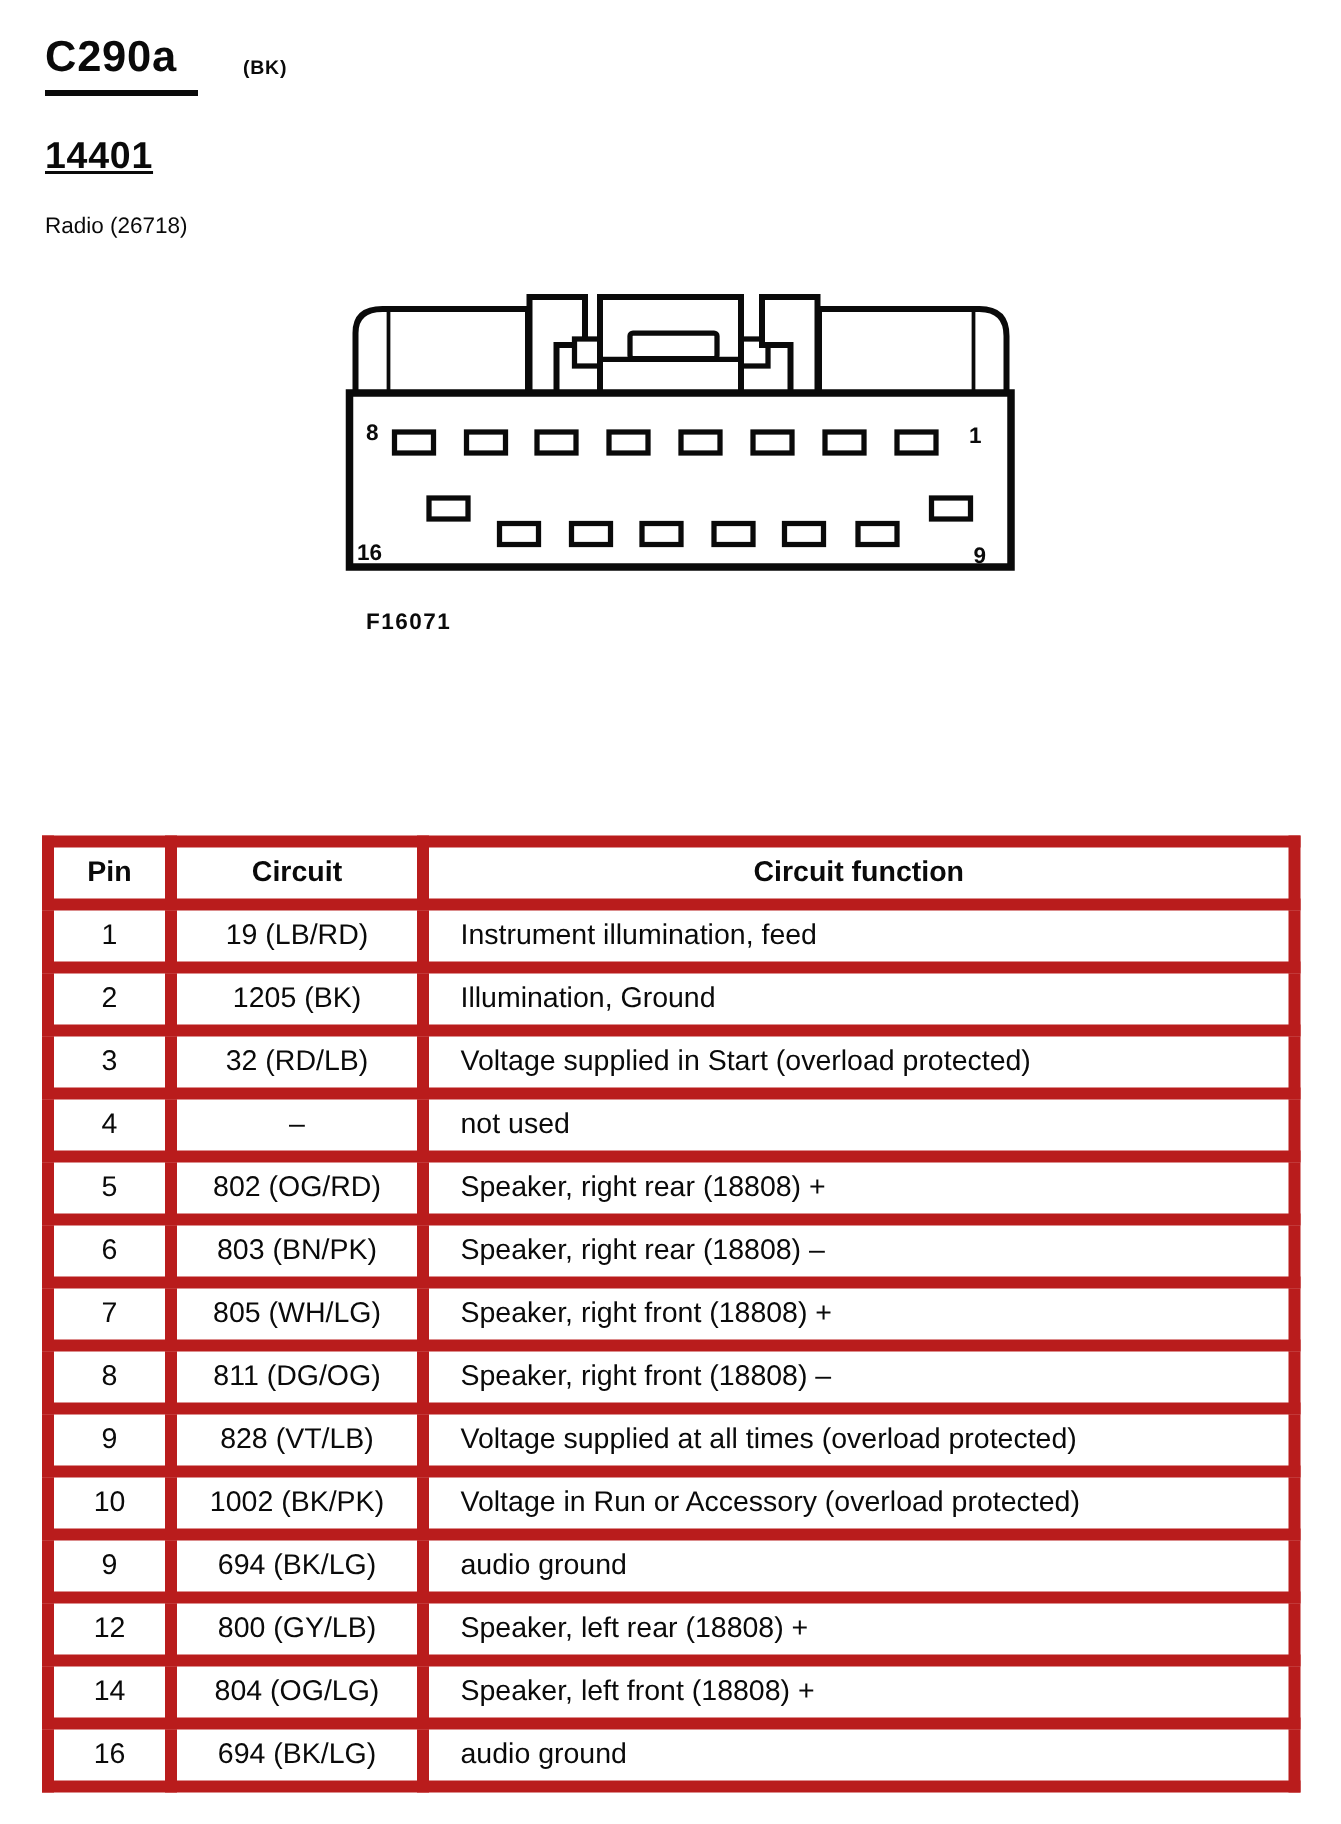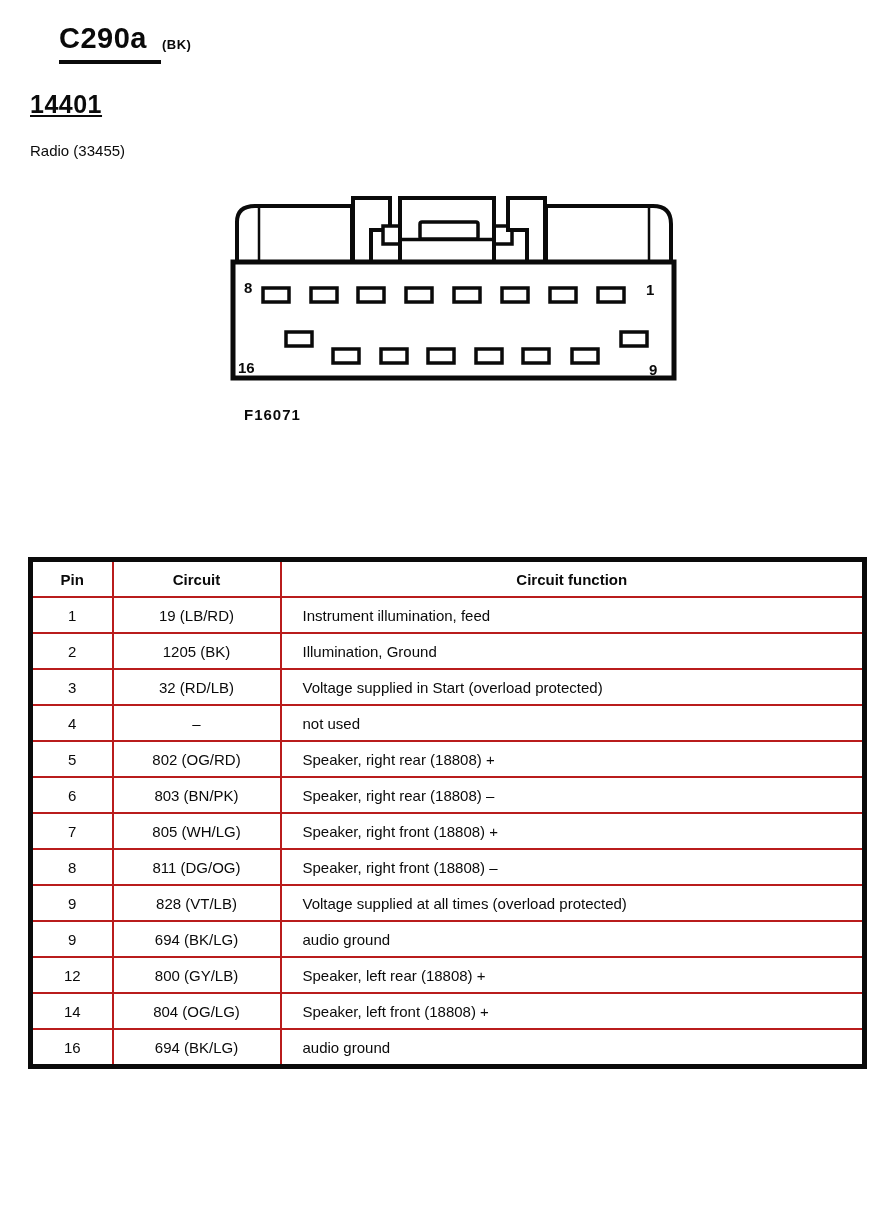--- a/index.html
+++ b/index.html
@@ -15,21 +15,20 @@
   }
   
   .connector-id {
     position: absolute;
     left: 30px; top: 22px;
     font-size: 29px;
     font-weight: bold;
     letter-spacing: 0.5px;
     padding: 0 14px 5px 0;
     border-bottom: 4px solid #0a0a0a;
-    margin-left: 29px;
   }
   .color-code {
     position: absolute;
     left: 162px; top: 37px;
     font-size: 13px;
     font-weight: bold;
     letter-spacing: 0.5px;
   }
   .part-number {
     position: absolute;
@@ -68,22 +67,22 @@
     left: 28px; top: 557px;
     width: 839px;
   }
   table.pin-table {
     width: 100%;
     border-collapse: collapse;
     border: 5px solid #0a0a0a;
     table-layout: fixed;
   }
   table.pin-table th, table.pin-table td {
-    border: 2px solid #b91c1c;
-    font-size: 15px;
+    border: 8px solid #b91c1c;
+    font-size: 19px;
     white-space: nowrap;
     overflow: hidden;
   }
   table.pin-table th {
     height: 30px;
     font-weight: bold;
     text-align: center;
     padding: 2px 0;
   }
   col.c-pin     { width: 82px; }
@@ -93,21 +92,21 @@
   td.td-function { text-align: left; padding-left: 21px; }
 </style>
 </head>
 <body>
 
 <div class="page">
 
   <div class="connector-id">C290a</div>
   <div class="color-code">(BK)</div>
   <div class="part-number">14401</div>
-  <div class="component-name">Radio (33455)</div>
+  <div class="component-name">Radio (26718)</div>
 
   <div class="connector-figure">
     <svg viewBox="0 0 452 200" width="452" height="200">
 
       <path class="fw" stroke-width="4" d="M 9 70 L 9 30 Q 9 14 27 14 L 124 14 L 124 70"></path>
       <path class="ln" stroke-width="2.5" d="M 31 16 L 31 68"></path>
       <path class="fw" stroke-width="4" d="M 125 70 L 125 6 L 162 6 L 162 38 L 143 38 L 143 70"></path>
       <rect class="fw" stroke-width="3.5" x="155" y="34" width="17" height="18"></rect>
       <rect class="fw" stroke-width="3.5" x="266" y="34" width="18" height="18"></rect>
       <rect class="fw" stroke-width="4" x="172" y="6" width="94" height="64"></rect>
@@ -199,20 +198,25 @@
             <td class="td-pin">8</td>
             <td class="td-circuit">811 (DG/OG)</td>
             <td class="td-function">Speaker, right front (18808) –</td>
           </tr>
           <tr>
             <td class="td-pin">9</td>
             <td class="td-circuit">828 (VT/LB)</td>
             <td class="td-function">Voltage supplied at all times (overload protected)</td>
           </tr>
           <tr>
+            <td class="td-pin">10</td>
+            <td class="td-circuit">1002 (BK/PK)</td>
+            <td class="td-function">Voltage in Run or Accessory (overload protected)</td>
+          </tr>
+          <tr>
             <td class="td-pin">9</td>
             <td class="td-circuit">694 (BK/LG)</td>
             <td class="td-function">audio ground</td>
           </tr>
           <tr>
             <td class="td-pin">12</td>
             <td class="td-circuit">800 (GY/LB)</td>
             <td class="td-function">Speaker, left rear (18808) +</td>
           </tr>
           <tr>

